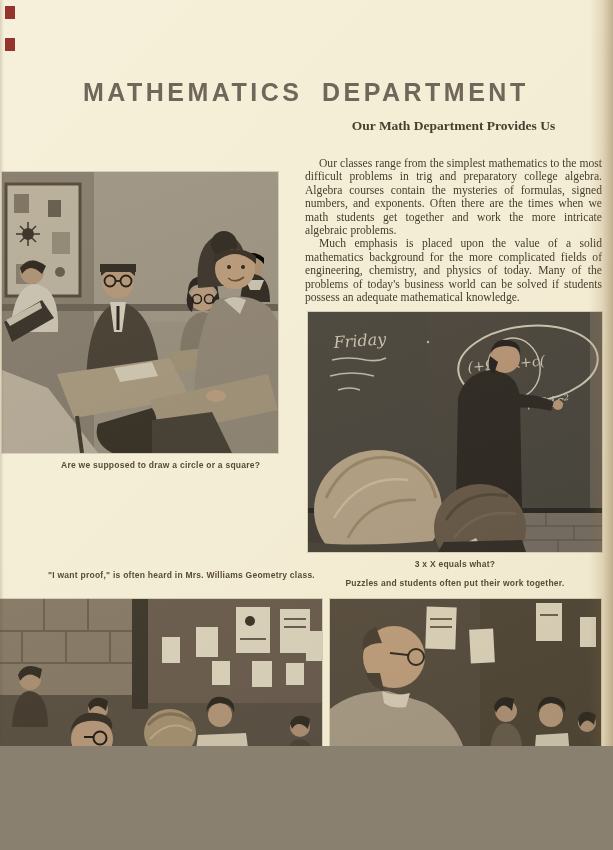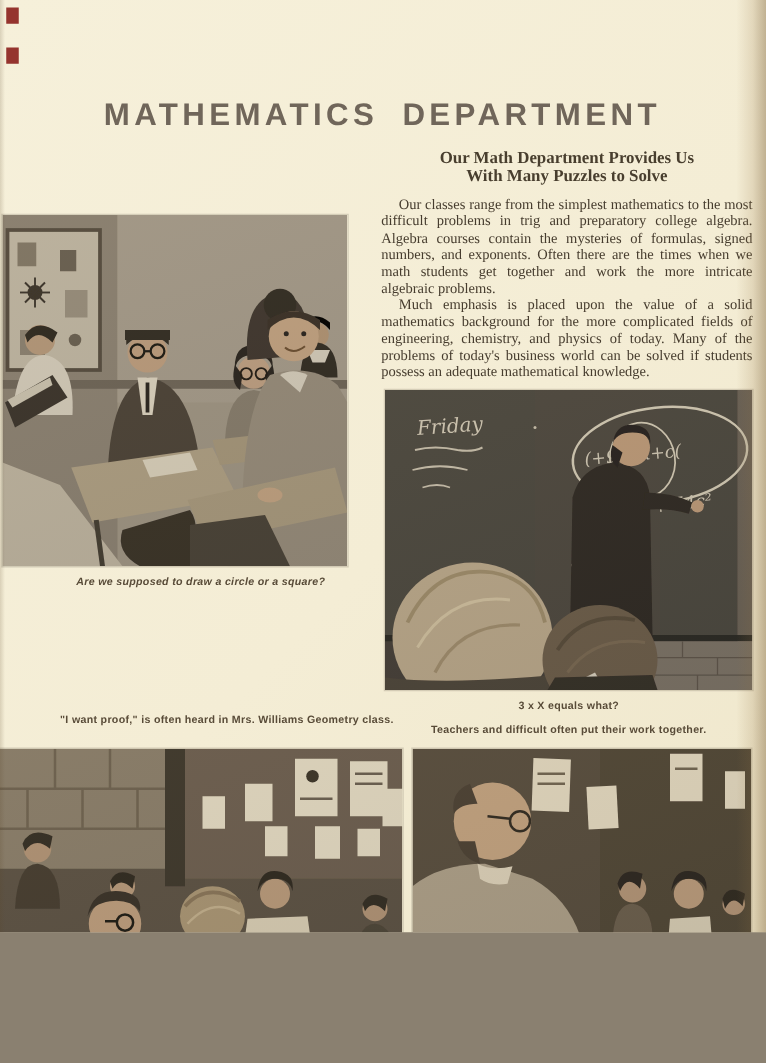--- a/index.html
+++ b/index.html
@@ -31,21 +31,21 @@
   .photo svg{display:block;}
   .photo::after{content:"";position:absolute;inset:0;background:linear-gradient(160deg,rgba(120,95,55,.10),rgba(40,30,15,.12));pointer-events:none;}
   .photo1{left:2px;top:172px;width:276px;height:281px;}
   .photo2{left:308px;top:312px;width:294px;height:240px;}
   .photo3{left:0px;top:599px;width:322px;height:251px;}
   .photo4{left:330px;top:599px;width:271px;height:251px;}
   .caption{
     position:absolute;font-size:8.5px;letter-spacing:.25px;color:#584b38;
     font-weight:700;white-space:nowrap;
   }
-  .cap1{left:61px;top:460px;font-style:italic;}
+  .cap1{left:61px;top:460px;}
   .cap2{left:308px;top:559px;width:294px;text-align:center;}
   .cap3{left:308px;top:578px;width:294px;text-align:center;}
   .cap4{left:48px;top:570px;}
   .edge-shadow-right{
     position:absolute;right:0;top:0;width:24px;height:850px;pointer-events:none;
     background:linear-gradient(to right,rgba(150,118,70,0) 0%,rgba(146,114,66,.18) 55%,rgba(120,92,50,.42) 100%);
   }
   .edge-shadow-left{
     position:absolute;left:0;top:0;width:4px;height:850px;pointer-events:none;
     background:linear-gradient(to right,rgba(90,70,40,.18),rgba(90,70,40,0));
@@ -56,21 +56,20 @@
 
 <div class="page">
 
   <div class="print-mark m1"></div>
   <div class="print-mark m2"></div>
 
   <h1 class="title">MATHEMATICS DEPARTMENT</h1>
 
   <div class="intro-heading">
     <div>Our Math Department Provides Us</div>
-    <div>With Many Puzzles to Solve</div>
   </div>
 
   <div class="body-copy">
     <p>Our classes range from the simplest mathematics to the most difficult problems in trig and preparatory college algebra. Algebra courses contain the mysteries of formulas, signed numbers, and exponents. Often there are the times when we math students get together and work the more intricate algebraic problems.</p>
     <p>Much emphasis is placed upon the value of a solid mathematics background for the more complicated fields of engineering, chemistry, and physics of today. Many of the problems of today's business world can be solved if students possess an adequate mathematical knowledge.</p>
   </div>
 
   <div class="photo photo1">
     <svg width="276" height="281" viewBox="0 0 276 281">
       <defs>
@@ -218,21 +217,21 @@
           <path d="M138 208 Q158 176 200 184" fill="none" stroke="#54483a" stroke-width="3" opacity=".8"></path>
           <path d="M146 226 Q168 196 208 202" fill="none" stroke="#7d6e58" stroke-width="2.4" opacity=".8"></path>
           <polygon points="152,234 168,226 176,240 150,240" fill="#d9d2c2"></polygon>
           <path d="M130 240 L218 240 L214 228 L136 230 Z" fill="#36302a"></path>
         </g>
       </g>
     </svg>
   </div>
 
   <div class="caption cap2">3 x X equals what?</div>
-  <div class="caption cap3">Teachers and difficult often put their work together.</div>
+  <div class="caption cap3">Puzzles and students often put their work together.</div>
   <div class="caption cap4">"I want proof," is often heard in Mrs. Williams Geometry class.</div>
 
   <div class="photo photo3">
     <svg width="322" height="251" viewBox="0 0 322 251">
       <defs>
           <filter id="f3" x="-5%" y="-5%" width="110%" height="110%">
             <feGaussianBlur stdDeviation="0.6"></feGaussianBlur>
           </filter>
         </defs>
       <g filter="url(#f3)">

